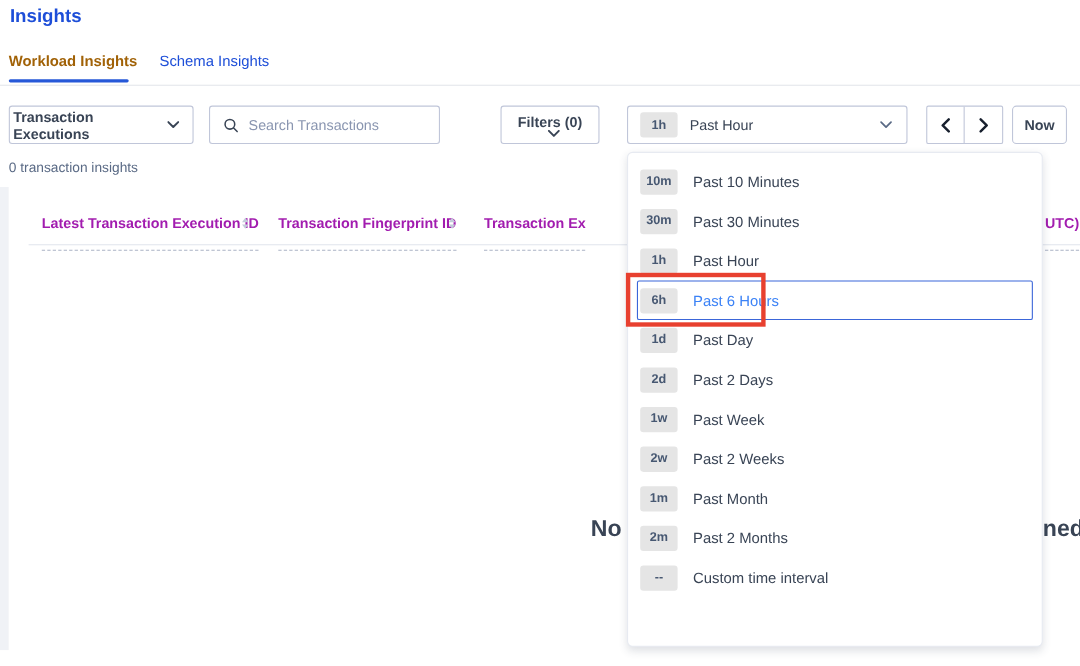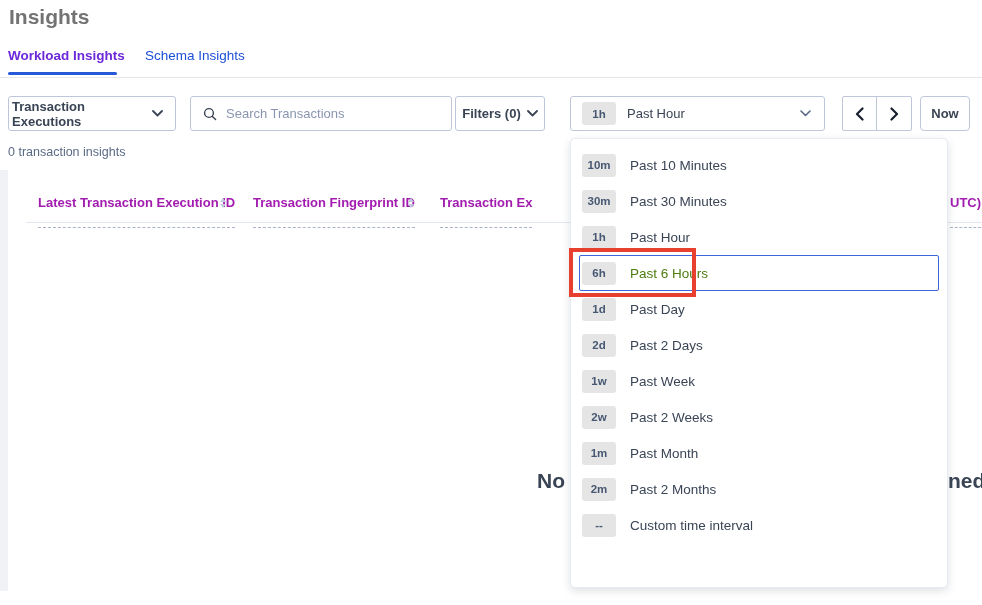--- a/index.html
+++ b/index.html
@@ -1,40 +1,40 @@
 <!DOCTYPE html>
 <html><head>
 <meta charset="utf-8">
 <style>
   * { margin:0; padding:0; box-sizing:border-box; }
   html,body { background:#ffffff; }
   body { font-family:"Liberation Sans", sans-serif; color:#394455; }
   .stage { position:relative; width:982px; height:605px; overflow:hidden; background:#fff; }
 
-  .page-title { position:absolute; left:9px; top:5px; font-size:21px; font-weight:700; color:#737373; }
+  .page-title { position:absolute; left:9px; top:5px; font-size:17px; font-weight:700; color:#1d4ed8; }
 
   .tab { position:absolute; top:48px; font-size:13.5px; cursor:pointer; }
-  .tab-active { left:8px; color:#6d28d9; font-weight:700; }
+  .tab-active { left:8px; color:#a16207; font-weight:700; }
   .tab-underline { position:absolute; left:8px; top:72px; width:109px; height:3px; background:#2658d8; border-radius:2px; }
   .tab-normal { left:145px; color:#1d4ed8; font-weight:400; }
   .tab-divider { position:absolute; left:0; top:77px; width:982px; height:1px; background:#e4e7ec; }
 
   .btn { position:absolute; top:96px; height:35px; background:#fff; border:1px solid #c0c6d9; border-radius:3px;
          display:flex; align-items:center; font-size:13px; font-weight:700; color:#394455; cursor:pointer; }
   .chev { margin-left:8px; display:inline-flex; }
   .entity-btn { left:8px; width:168px; padding-left:3px; justify-content:flex-start; }
   .entity-btn .chev { margin-left:auto; margin-right:12px; }
 
-  .search-box { position:absolute; left:190px; top:96px; width:262px; height:35px; border:1px solid #c0c6d9;
+  .search-box { position:absolute; left:190px; top:96px; width:210px; height:35px; border:1px solid #c0c6d9;
                 border-radius:3px; background:#fff; display:flex; align-items:center; padding-left:12px; }
   .search-box input { border:none; outline:none; margin-left:9px; font-size:13px; color:#394455; width:190px;
                       font-family:"Liberation Sans", sans-serif; background:transparent; }
   .search-box input::placeholder { color:#8995b0; }
 
-  .filters-btn { left:455px; width:90px; justify-content:center; }
+  .filters-btn { left:455px; width:90px; justify-content:center;flex-direction:column; }
   .filters-btn .chev { margin-left:6px; }
 
   .time-picker { left:570px; width:255px; font-weight:400; padding-left:11px; }
   .time-picker .chev { margin-left:auto; margin-right:13px; }
 
   .badge { display:inline-flex; align-items:center; justify-content:center; min-width:34px; height:23px;
            padding:0 5px; background:#e5e5e5; border-radius:3px; font-size:11.5px; font-weight:700; color:#475872; }
   .time-picker .badge { margin-right:11px; }
   .time-picker .tp-label { font-size:13px; color:#394455; }
 
@@ -61,21 +61,21 @@
   .empty-left { left:537px; }
   .empty-right { left:948px; }
 
   .dropdown-panel { position:absolute; left:570px; top:138px; width:378px; height:450px; background:#fff;
                     border:1px solid #e7eaf1; border-radius:5px; box-shadow:0 3px 8px rgba(50,60,90,0.16);
                     padding-top:8px; z-index:10; }
   .dd-item { height:36px; margin:0 8px; padding-left:2px; display:flex; align-items:center; cursor:pointer;
              border:1px solid transparent; border-radius:2px; }
   .dd-item .dd-label { margin-left:14px; font-size:13.5px; color:#394455; }
   .dd-item.highlight { border-color:#3b66d9; }
-  .dd-item.highlight .dd-label { color:#4d7c0f; }
+  .dd-item.highlight .dd-label { color:#3b82f6; }
 
   .red-annotation { position:absolute; left:569px; top:248px; width:127px; height:49px;
                     border:4px solid #e8402f; z-index:30; pointer-events:none; }
 
   svg { display:block; }
 </style>
 </head>
 <body>
 
 <div class="stage">

